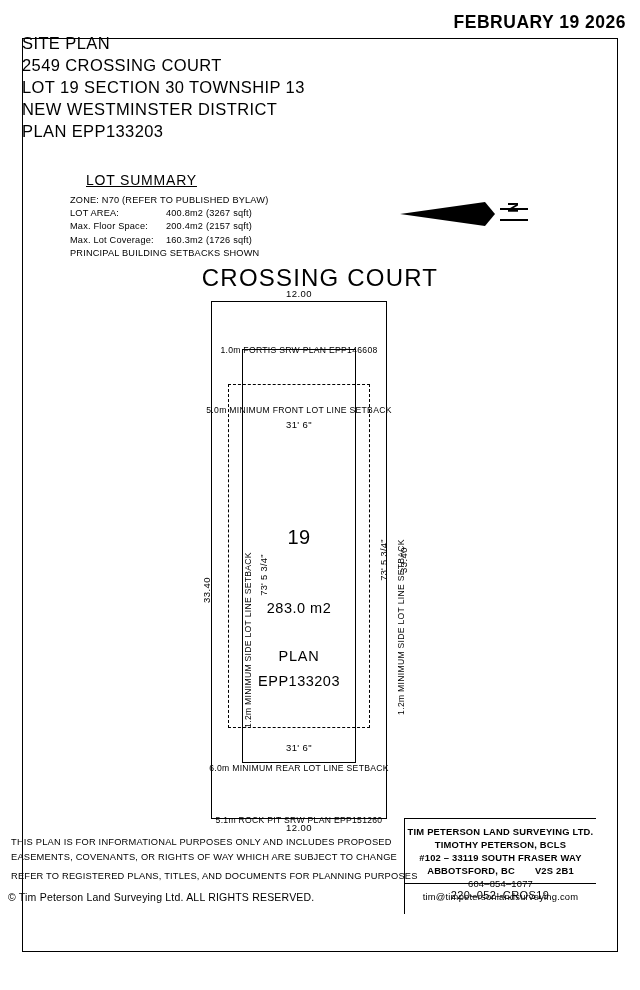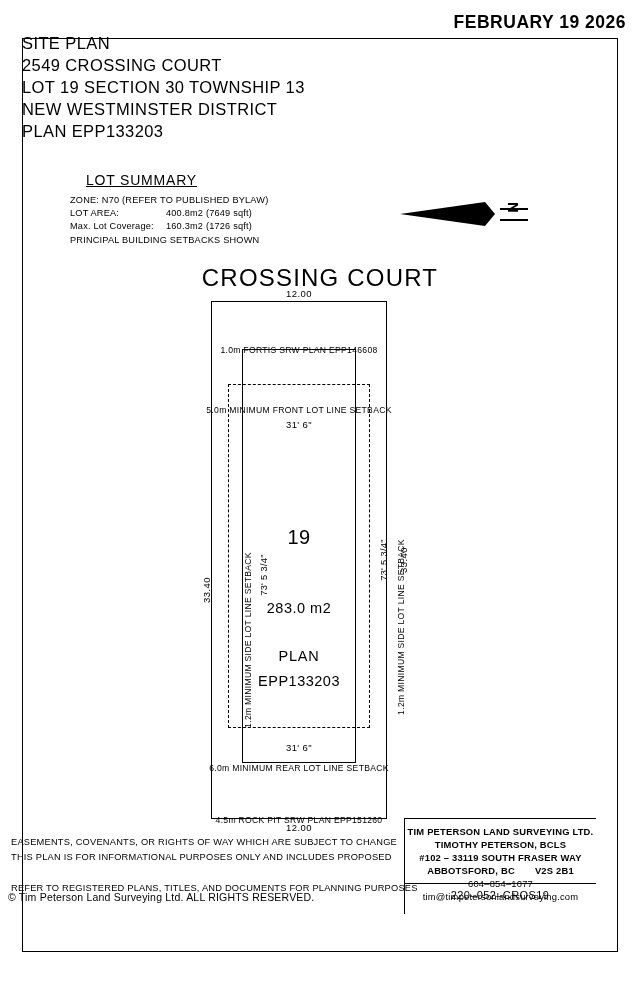--- a/index.html
+++ b/index.html
@@ -237,21 +237,21 @@
 
   
   #disclaimer {
     position: absolute;
     left: 11px;
     top: 835px;
     font-size: 9.3px;
     line-height: 15px;
     letter-spacing: 0.2px;
   }
-  #disclaimer .spaced { margin-top: 16px; display: block; }
+  #disclaimer .spaced { margin-top: 4px; display: block; }
   #copyright {
     position: absolute;
     left: 8px;
     top: 891px;
     font-size: 10.5px;
     letter-spacing: 0.2px;
   }
 
   
   #surveyor-box {
@@ -300,21 +300,24 @@
   <div>LOT 19 SECTION 30 TOWNSHIP 13</div>
   <div>NEW WESTMINSTER DISTRICT</div>
   <div>PLAN EPP133203</div>
 </div>
 
 <div id="lot-summary-heading">LOT SUMMARY</div>
 
 <div id="lot-summary">
   <div class="row">ZONE: N70 (REFER TO PUBLISHED BYLAW)</div>
   <div class="row">
-    <span class="lbl">LOT AREA:</span><span>400.8m2 (7649 sqft)</span>
+    <span class="lbl">LOT AREA:</span><span>400.8m2 (3267 sqft)</span>
+  </div>
+  <div class="row">
+    <span class="lbl">Max. Floor Space:</span><span>200.4m2 (2157 sqft)</span>
   </div>
   <div class="row">
     <span class="lbl">Max. Lot Coverage:</span><span>160.3m2 (1726 sqft)</span>
   </div>
   <div class="row">PRINCIPAL BUILDING SETBACKS SHOWN</div>
 </div>
 
 <div id="north-arrow">
   <svg width="150" height="40" viewBox="0 0 150 40">
     <polygon points="0,18 85,6 85,30" fill="#000"></polygon>
@@ -333,41 +336,41 @@
   <div id="parcel-outer"></div>
   <div id="setback-rect"></div>
   <div id="lot-rect"></div>
 
   <div class="dim dim-top">12.00</div>
   <div class="dim dim-bot">12.00</div>
   <div class="dim-side dim-left">33.40</div>
   <div class="dim-side dim-right">33.40</div>
 
   <div class="srw" id="srw-top">1.0m FORTIS SRW PLAN EPP146608</div>
-  <div class="srw" id="srw-bot">4.5m ROCK PIT SRW PLAN EPP151260</div>
+  <div class="srw" id="srw-bot">5.1m ROCK PIT SRW PLAN EPP151260</div>
 
   <div class="setback-h" id="setback-front">5.0m MINIMUM FRONT LOT LINE SETBACK</div>
   <div class="setback-h" id="setback-rear">6.0m MINIMUM REAR LOT LINE SETBACK</div>
   <div class="setback-v" id="setback-left">1.2m MINIMUM SIDE LOT LINE SETBACK</div>
   <div class="setback-v" id="setback-right">1.2m MINIMUM SIDE LOT LINE SETBACK</div>
 
   <div class="dim" id="inner-top-dim">31' 6"</div>
   <div class="dim" id="inner-bot-dim">31' 6"</div>
   <div class="inner-side" id="inner-left-dim">73' 5 3/4"</div>
   <div class="inner-side" id="inner-right-dim">73' 5 3/4"</div>
 
   <div id="lot-number">19</div>
   <div id="lot-area-label">283.0 m2</div>
   <div id="plan-word">PLAN</div>
   <div id="plan-number">EPP133203</div>
 </div>
 
 <div id="disclaimer">
+  <div>THIS PLAN IS FOR INFORMATIONAL PURPOSES ONLY AND INCLUDES PROPOSED</div>
   <div>EASEMENTS, COVENANTS, OR RIGHTS OF WAY WHICH ARE SUBJECT TO CHANGE</div>
-  <div>THIS PLAN IS FOR INFORMATIONAL PURPOSES ONLY AND INCLUDES PROPOSED</div>
   <div class="spaced">REFER TO REGISTERED PLANS, TITLES, AND DOCUMENTS FOR PLANNING PURPOSES</div>
 </div>
 
 <div id="copyright">© Tim Peterson Land Surveying Ltd.  ALL RIGHTS RESERVED.</div>
 
 <div id="surveyor-box">
   <div class="b">TIM PETERSON LAND SURVEYING LTD.</div>
   <div class="b">TIMOTHY PETERSON, BCLS</div>
   <div class="b">#102 – 33119 SOUTH FRASER WAY</div>
   <div class="addr-row">

